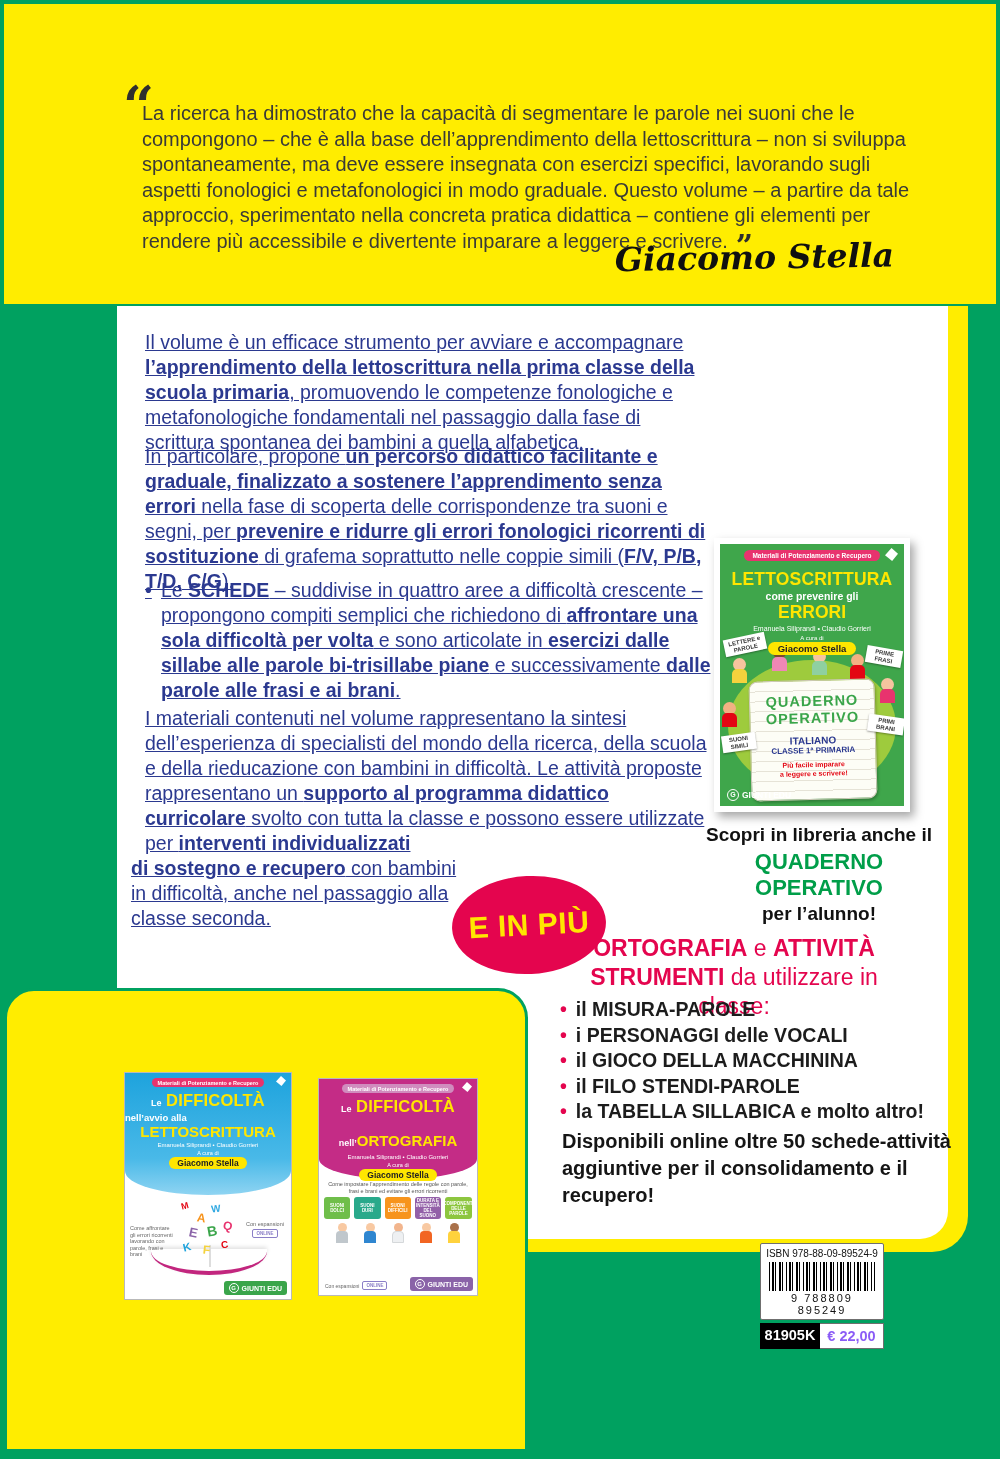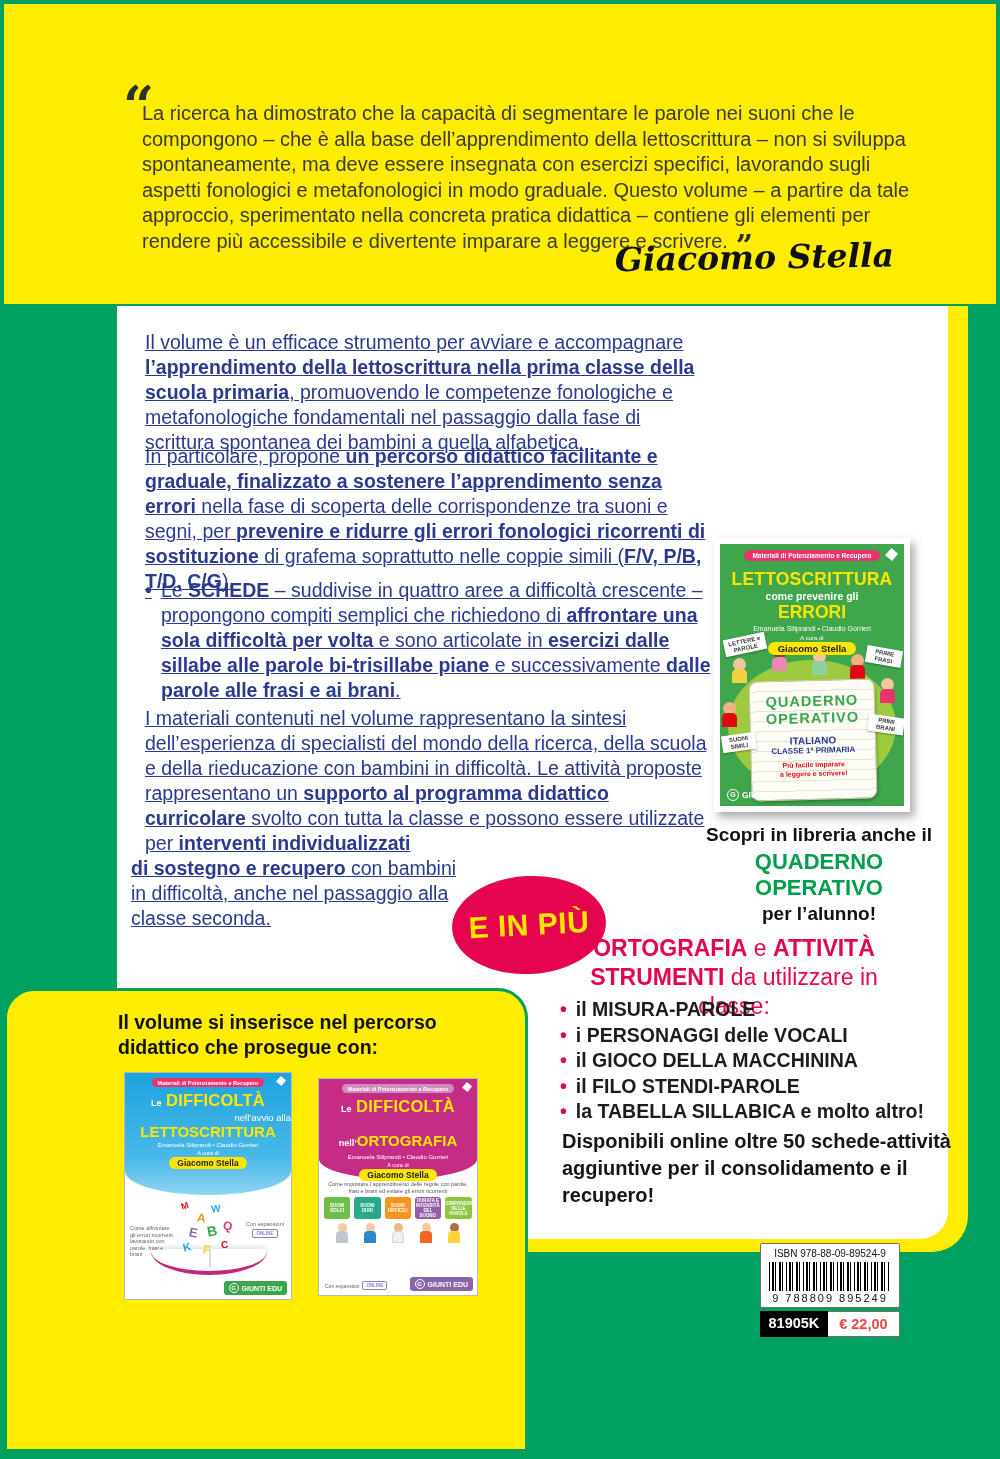--- a/index.html
+++ b/index.html
@@ -115,21 +115,21 @@
           border-radius:0 0 50% 50%/0 0 24px 24px;}
   .cb-top{position:absolute;left:0;top:0;right:0;height:100px;background:#c42c86;
           border-radius:0 0 50% 50%/0 0 20px 20px;}
   .sm-banner{margin:5px auto 0;width:max-content;color:#fff;font-size:5.5px;font-weight:bold;
              padding:1.5px 6px;border-radius:6px;position:relative;z-index:3;}
   .sm-banner.pink{background:#e8336e;}
   .sm-banner.lav{background:#d08cbe;}
   .title-row{text-align:center;position:relative;z-index:3;margin-top:5px;line-height:17px;}
   .tle{color:#fff;font-size:9px;font-weight:bold;}
   .tbig{color:#ffe600;font-size:16.5px;font-weight:bold;letter-spacing:.2px;}
-  .tsub{text-align:right;color:#fff;font-size:9.5px;font-weight:normal;position:relative;z-index:3;line-height:11px;}
+  .tsub{text-align:left;color:#fff;font-size:9.5px;font-weight:bold;position:relative;z-index:3;line-height:11px;}
   .tbig2{color:#ffe600;font-size:15px;font-weight:bold;}
   .sm-auth{margin-top:2px;text-align:center;color:#fff;font-size:6px;position:relative;z-index:3;}
   .sm-cur{margin-top:2px;text-align:center;color:#fff;font-size:5.5px;position:relative;z-index:3;}
   .sm-pill{margin:1px auto 0;width:max-content;background:#ffe600;color:#222;font-size:8.5px;
            font-weight:bold;padding:1px 8px;border-radius:8px;position:relative;z-index:3;}
   .letterburst span{position:absolute;font-weight:bold;z-index:2;}
   .openbook{position:absolute;left:26px;bottom:24px;width:116px;height:22px;background:#fff;
             border-bottom:4px solid #c2267e;border-radius:0 0 55% 55%/0 0 100% 100%;
             box-shadow:0 -2px 4px rgba(0,0,0,.12);z-index:1;}
   .openbook:before{content:"";position:absolute;left:50%;top:-4px;width:2px;height:100%;background:#ddd;}
@@ -152,32 +152,32 @@
       display:flex;align-items:center;justify-content:center;text-align:center;line-height:5px;
       padding:1px;box-sizing:border-box;}
   .cb-kids{position:absolute;left:5px;top:144px;right:5px;display:flex;gap:16px;
            justify-content:center;z-index:3;}
   .kid-sm .head{width:9px;height:9px;border-radius:50%;margin:0 auto;}
   .kid-sm .body{width:12px;height:12px;border-radius:4px 4px 0 0;margin:-1px auto 0;}
   .cb-esp{position:absolute;left:6px;bottom:5px;font-size:5px;color:#666;display:flex;
           align-items:center;gap:3px;z-index:4;}
 
   
-  .isbn{position:absolute;left:760px;top:1243px;width:140px;z-index:2;}
+  .isbn{position:absolute;left:760px;top:1243px;width:124px;z-index:2;}
   .isbn-box{background:#fff;border:1px solid #6f6f6f;border-radius:2px;padding:4px 5px 3px;
             text-align:center;}
   .isbn-label{font-size:10px;color:#111;}
   .barcode{height:29px;margin:3px 3px 1px;
            background:repeating-linear-gradient(90deg,#000 0 1px,#fff 1px 3px,#000 3px 5px,
            #fff 5px 6px,#000 6px 7px,#fff 7px 10px,#000 10px 12px,#fff 12px 13px,#000 13px 14px,#fff 14px 17px);}
   .isbn-digits{font-size:11px;letter-spacing:2px;color:#111;}
   .isbn-row{display:flex;margin-top:3px;}
   .isbn-code{flex:1;background:#000;color:#fff;font-weight:bold;font-size:14.5px;
              text-align:center;padding:4px 0;}
-  .isbn-price{flex:1.05;background:#fff;color:#ef4444;font-weight:bold;font-size:14.5px;
+  .isbn-price{flex:1.05;background:#fff;color:#8b5cf6;font-weight:bold;font-size:14.5px;
               text-align:center;padding:4px 0;border:1px solid #6f6f6f;border-left:none;
               box-sizing:border-box;}
 </style>
 </head>
 <body>
 
 <div class="page">
 
   <div class="top-banner">
     <div class="quote-open">“</div>
@@ -282,21 +282,20 @@
         <span>il FILO STENDI-PAROLE</span>
       </li>
     <li>
         <span class="dot">•</span>
         <span>la TABELLA SILLABICA e molto altro!</span>
       </li>
   </ul>
   <div class="str-note">Disponibili online oltre 50 schede-attività aggiuntive per il consolidamento e il recupero!</div>
 
   <div class="series-panel"></div>
-  <div class="series-heading">Il volume si inserisce nel percorso didattico che prosegue con:</div>
 
   <div class="cover-sm cover-a">
     <div class="ca-top"></div>
     <div class="sm-banner pink">Materiali di Potenziamento e Recupero</div>
     <div class="banner-kite" style="width:10px;height:10px;top:3px;right:5px"></div>
     <div class="title-row"><span class="tle">Le</span> <span class="tbig">DIFFICOLTÀ</span></div>
     <div class="tsub">nell’avvio alla</div>
     <div class="title-row" style="margin-top:0"><span class="tbig2">LETTOSCRITTURA</span></div>
     <div class="sm-auth">Emanuela Siliprandi • Claudio Gorrieri</div>
     <div class="sm-cur">A cura di</div>

